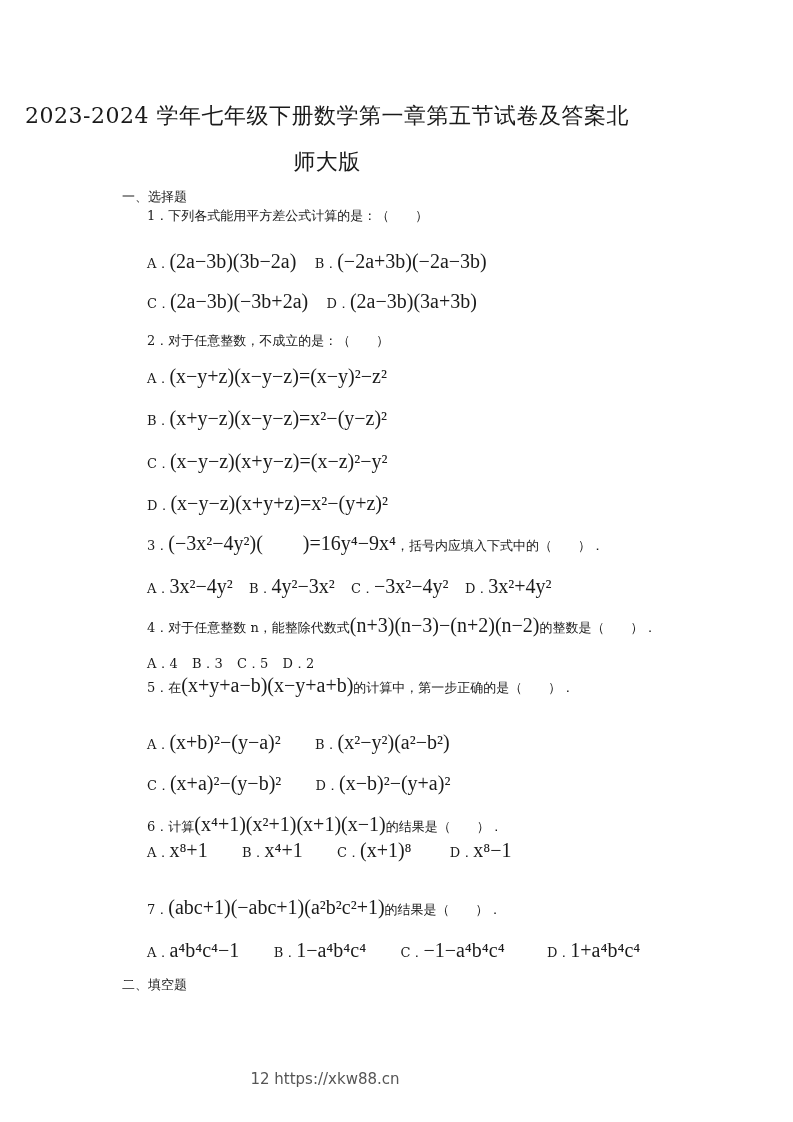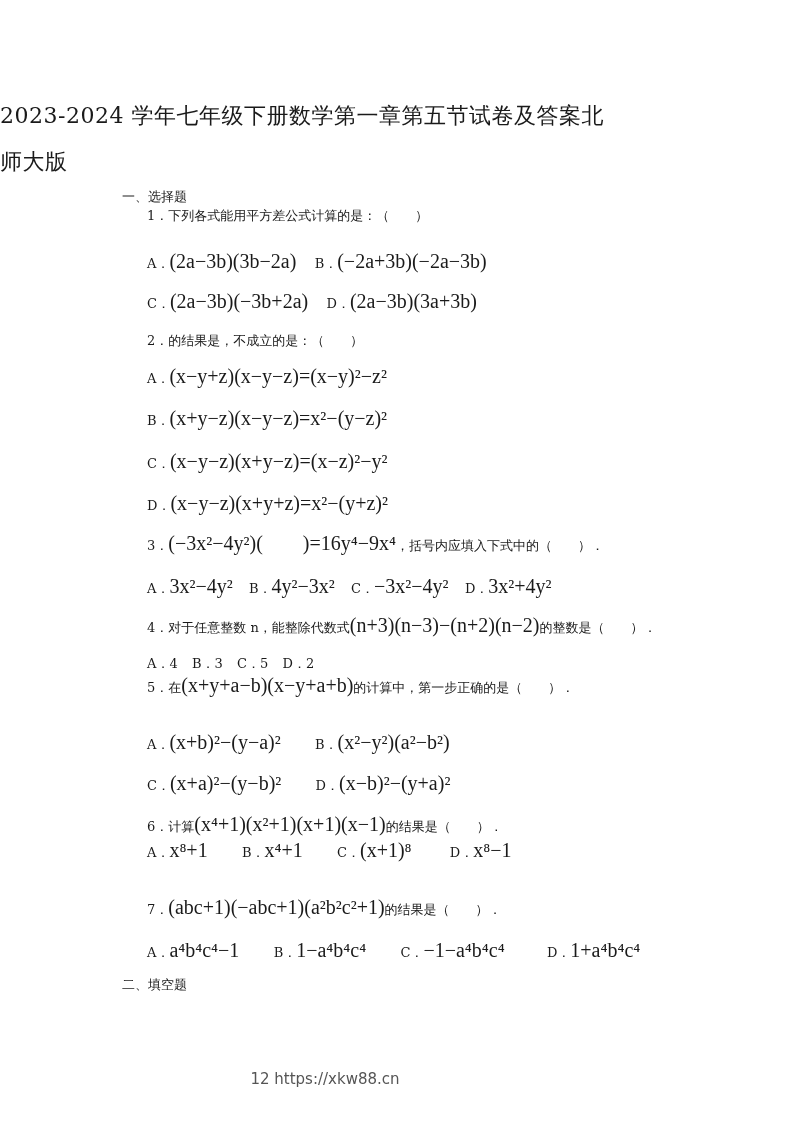--- a/index.html
+++ b/index.html
@@ -2,21 +2,21 @@
 <html><head>
   <meta charset="utf-8">
   <style>
     html, body { margin: 0; padding: 0; background: #ffffff; }
     body {
       width: 793px; height: 1122px; position: relative; overflow: hidden;
       font-family: "DejaVu Serif", "Liberation Serif", serif;
       color: #1a1a1a;
     }
     .title {
-      position: absolute; left: 0; width: 654px; 
+      position: absolute; left: 0; width: 654px; text-align: center;
       font-size: 22px; letter-spacing: 0.5px;
       font-family: "DejaVu Serif", "Liberation Serif", serif;
     }
     .title.l1 { top: 101px; }
     .title.l2 { top: 147px; }
     .line {
       position: absolute; white-space: nowrap;
       font-size: 13px; line-height: 20px;
     }
     .section { left: 122px; }
@@ -50,21 +50,21 @@
   <span class="gap" style="width:10px"></span>
   <span>B．</span><span class="m">(−2a+3b)(−2a−3b)</span>
 </div>
 <div class="line q" style="top:291px">
   <span>C．</span><span class="m">(2a−3b)(−3b+2a)</span>
   <span class="gap" style="width:10px"></span>
   <span>D．</span><span class="m">(2a−3b)(3a+3b)</span>
 </div>
 
 <div class="line q" style="top:331px">
-  <span>2．</span><span>的结果是，不成立的是：（　　）</span>
+  <span>2．</span><span>对于任意整数，不成立的是：（　　）</span>
 </div>
 <div class="line q" style="top:366px">
   <span>A．</span><span class="m">(x−y+z)(x−y−z)=(x−y)²−z²</span>
 </div>
 <div class="line q" style="top:408px">
   <span>B．</span><span class="m">(x+y−z)(x−y−z)=x²−(y−z)²</span>
 </div>
 <div class="line q" style="top:451px">
   <span>C．</span><span class="m">(x−y−z)(x+y−z)=(x−z)²−y²</span>
 </div>

